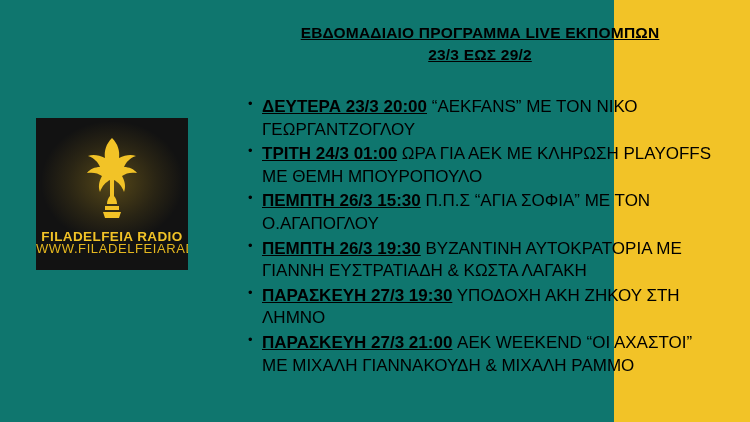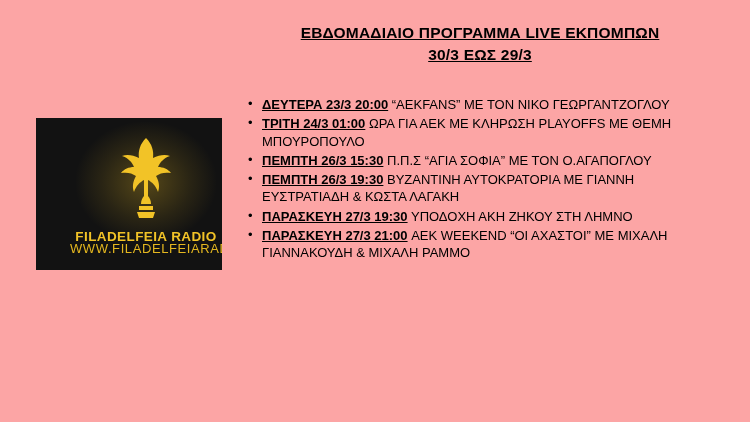--- a/index.html
+++ b/index.html
@@ -8,23 +8,23 @@
   }
   body {
     width: 750px;
     height: 422px;
     background: #f2c327;
     font-family: "Liberation Sans", sans-serif;
     overflow: hidden;
   }
   .poster {
     position: relative;
-    width: 750px;
+    width: 614px;
     height: 422px;
-    background: #fca5a5;
+    background: #0f766e;
     box-sizing: border-box;
   }
   .title-block {
     position: absolute;
     left: 230px;
     top: 22px;
     width: 500px;
     text-align: center;
     color: #000;
   }
@@ -37,21 +37,20 @@
     white-space: nowrap;
   }
   .logo {
     position: absolute;
     left: 36px;
     top: 118px;
     width: 152px;
     height: 152px;
     background: #121212;
     overflow: hidden;
-    padding-left: 34px;
   }
   .logo-inner {
     position: relative;
     width: 100%;
     height: 100%;
   }
   .logo-glow {
     position: absolute;
     left: 50%;
     top: 42%;
@@ -96,21 +95,21 @@
     width: 474px;
     margin: 0;
     padding: 0;
     list-style: none;
     color: #000;
   }
   .list-item {
     position: relative;
     padding-left: 14px;
     margin-bottom: 2px;
-    font-size: 13px;
+    font-size: 17px;
     line-height: 1.33;
   }
   .list-item:before {
     content: "\2022";
     position: absolute;
     left: 0;
     top: -1px;
     font-size: 13px;
     line-height: 1.33;
   }
@@ -122,21 +121,21 @@
     font-weight: normal;
   }
 </style>
 </head>
 <body>
 
 <div class="poster">
 
   <div class="title-block">
     <div class="title-line">ΕΒΔΟΜΑΔΙΑΙΟ ΠΡΟΓΡΑΜΜΑ LIVE ΕΚΠΟΜΠΩΝ</div>
-    <div class="title-line">30/3 ΕΩΣ 29/3</div>
+    <div class="title-line">23/3 ΕΩΣ 29/2</div>
   </div>
 
   <div class="logo">
     <div class="logo-inner">
       <div class="logo-glow"></div>
       <svg class="logo-eagle" viewBox="0 0 74 88">
         <g fill="#f2c327">
           <path d="M37 4 C31 10 29 17 30 24 C24 21 18 20 13 22 C19 24 23 28 25 33 C20 33 15 35 12 39 C18 38 23 39 27 42 C24 47 23 53 25 58 C27 52 31 48 35 46 L35 62 C33 64 32 67 32 70 L42 70 C42 67 41 64 39 62 L39 46 C43 48 47 52 49 58 C51 53 50 47 47 42 C51 39 56 38 62 39 C59 35 54 33 49 33 C51 28 55 24 61 22 C56 20 50 21 44 24 C45 17 43 10 37 4 Z"></path>
           <path d="M30 72 L44 72 L44 76 L30 76 Z"></path>
           <path d="M28 78 L46 78 L44 84 L30 84 Z"></path>

